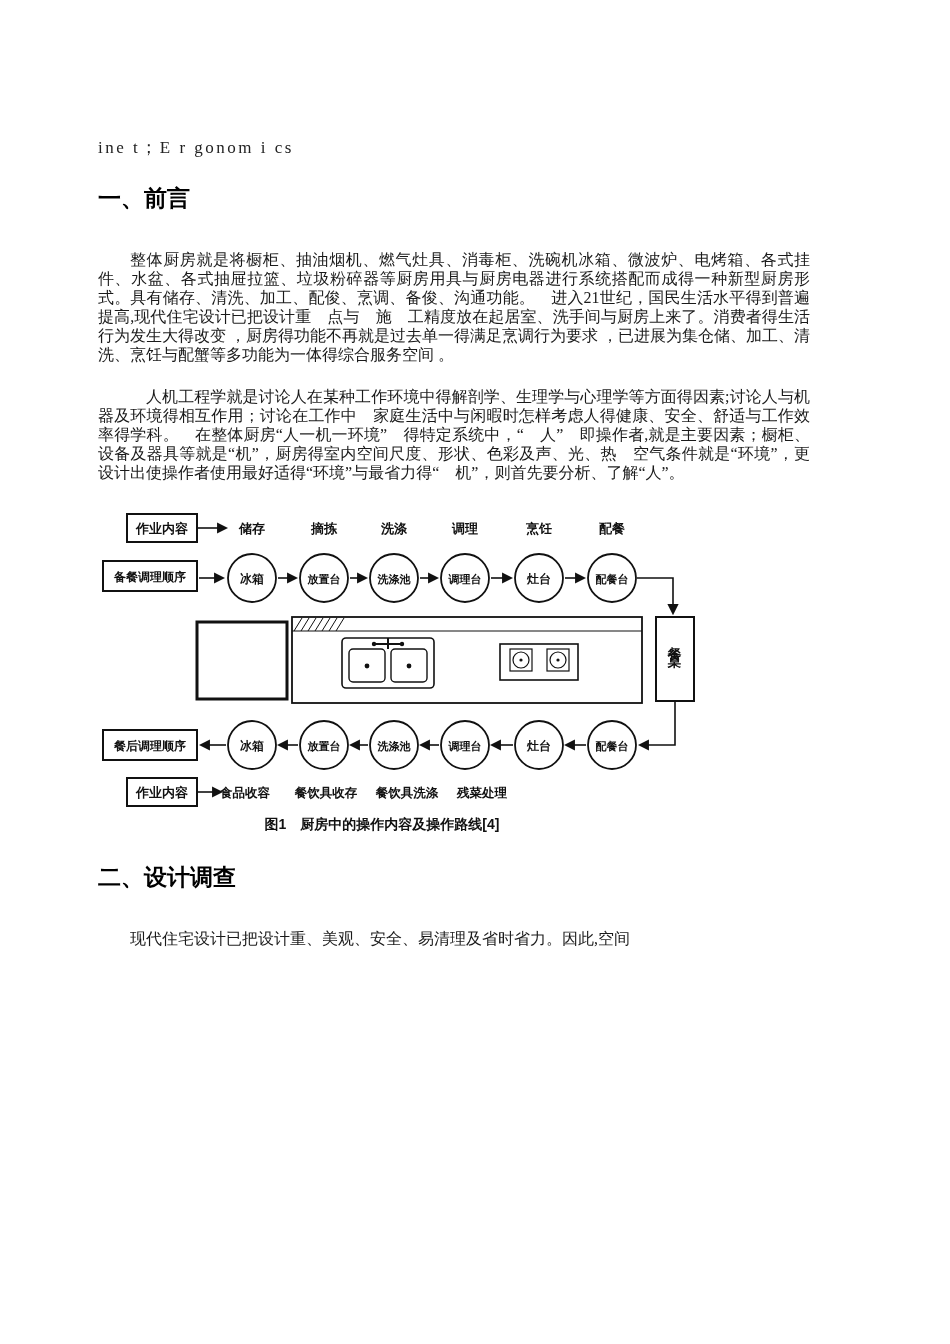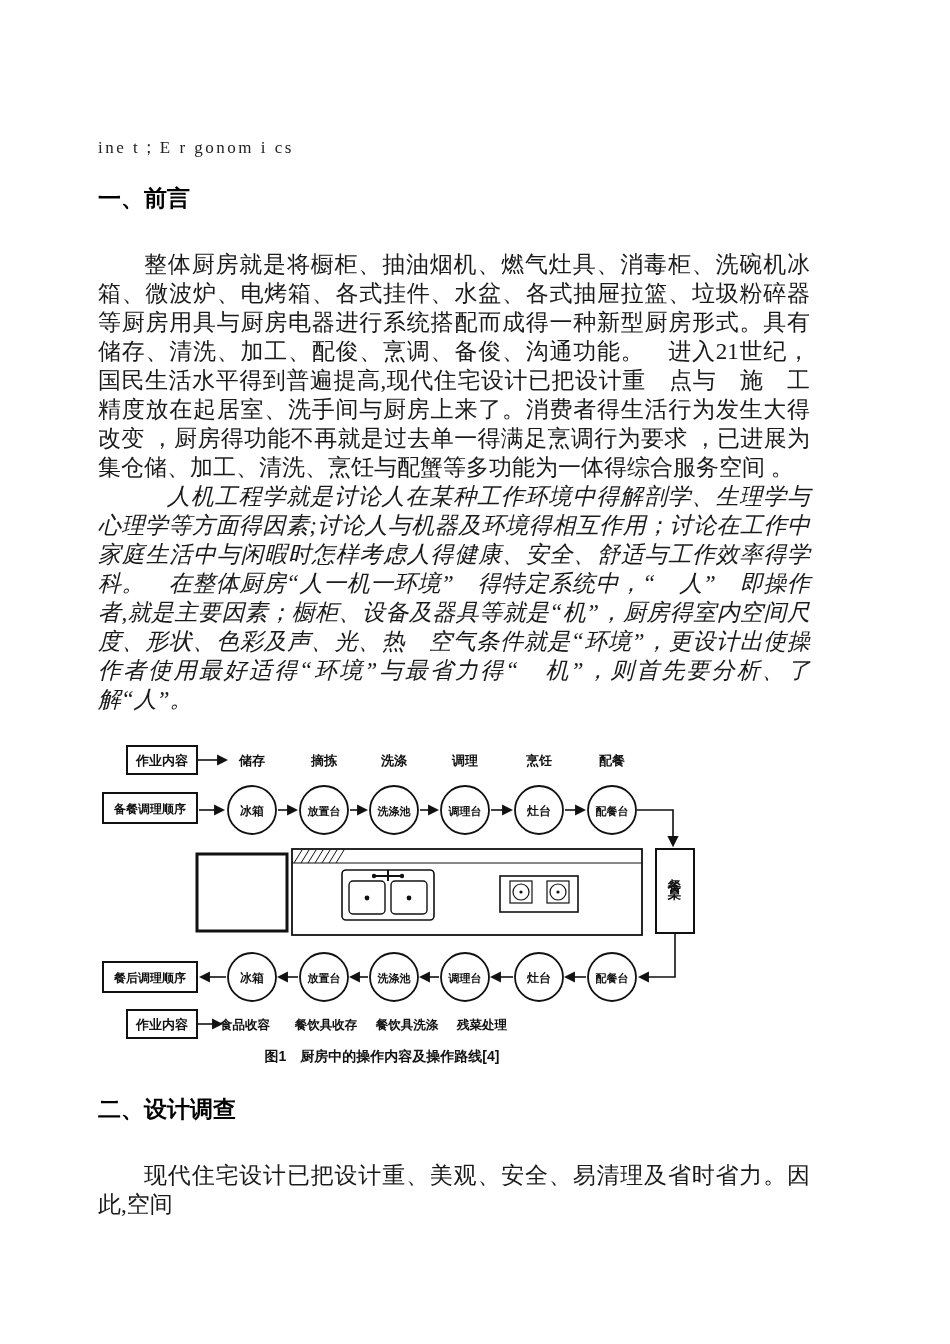--- a/index.html
+++ b/index.html
@@ -11,24 +11,24 @@
   }
   .page { padding:136px 140px 40px 98px; }
   .eng-line { font-size:17px; letter-spacing:2.5px; color:#222; }
   .sec-title {
     font-family:"Liberation Sans","DejaVu Sans",sans-serif;
     font-weight:bold; font-size:23px; color:#000;
     margin-top:24px; margin-bottom:36px;
   }
   .sec-title.second { }
   .para {
-    font-size:23px; line-height:29px; text-align:justify;
+    font-size:16px; line-height:19px; text-align:justify;
     text-indent:2em; color:#1a1a1a;
   }
-  .para-2 { text-indent:3em;font-style:italic; }
+  .para-2 { margin-top:23px; text-indent:3em; }
   .figure { margin-top:26px; margin-left:4px; }
   .figure svg { display:block; }
   .dtext {
     font-family:"Liberation Sans","DejaVu Sans",sans-serif;
     font-weight:bold; fill:#111;
   }
   .vtext { writing-mode:vertical-rl; text-orientation:upright; letter-spacing:6px; }
   .shape { fill:none; stroke:#111; }
 </style>
 </head>

